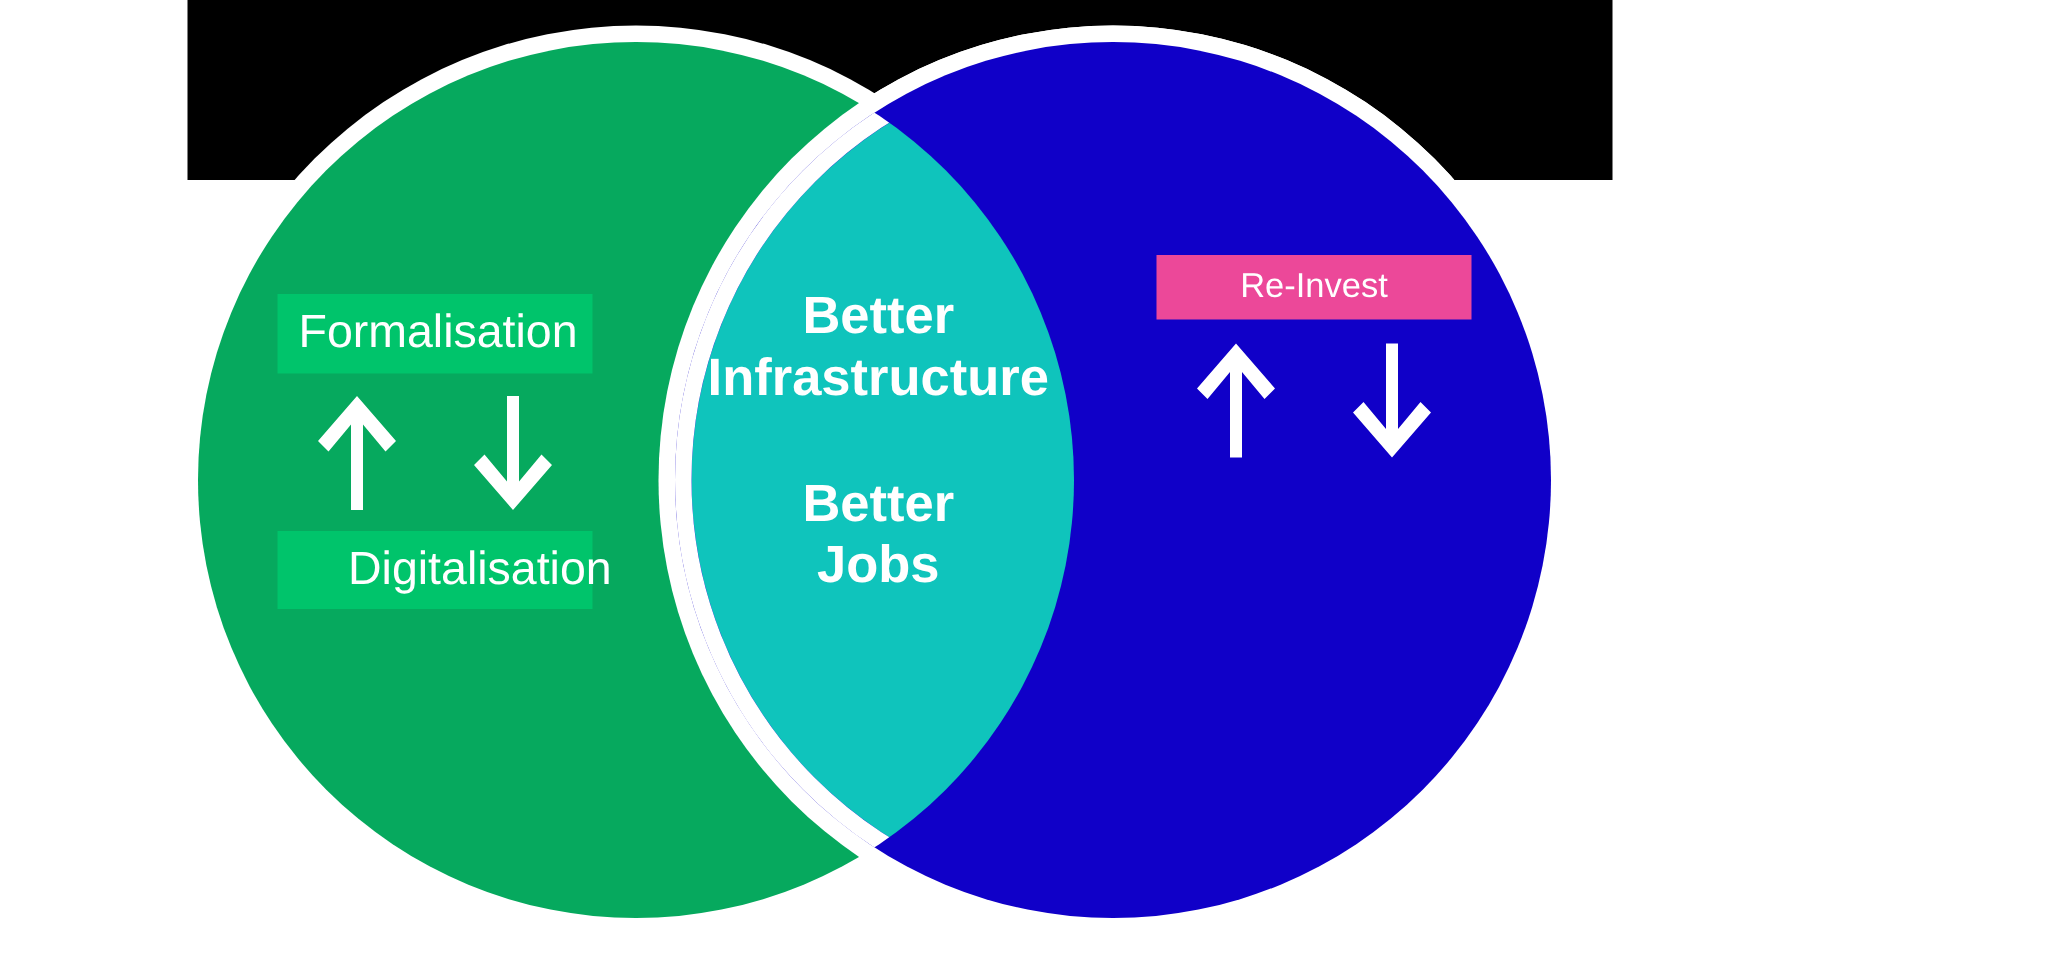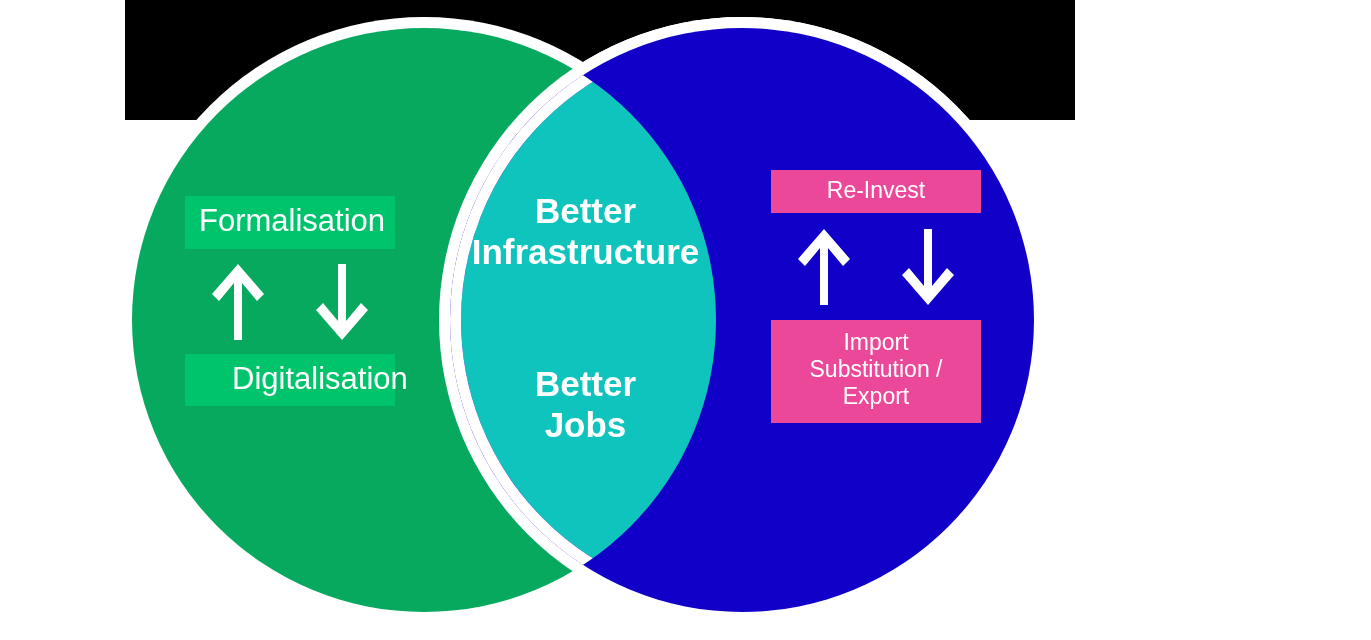--- a/index.html
+++ b/index.html
@@ -34,21 +34,21 @@
   
   .panel {
     position: absolute;
     display: flex;
     flex-direction: column;
     align-items: center;
   }
 
   #left-panel  { left: 131px;  top: 196px; width: 318px; }
   #right-panel { left: 717px;  top: 170px; width: 318px; }
-  #center-panel{ left: 452px;  top: 190px; width: 267px; gap: 48px; }
+  #center-panel{ left: 452px;  top: 190px; width: 267px; }
 
   .label-box {
     color: #ffffff;
     text-align: center;
     line-height: 1.18;
     box-sizing: border-box;
     white-space: pre-line;
   }
 
   
@@ -161,18 +161,15 @@
 
     <div class="arrow-row" id="arrows-right">
       <svg class="arrow" width="60" height="82" viewBox="0 0 60 82">
         <path d="M30 3 L56 33 L49 40 L34 22 L34 79 L26 79 L26 22 L11 40 L4 33 Z" fill="#ffffff"></path>
       </svg>
       <svg class="arrow" width="60" height="82" viewBox="0 0 60 82">
         <path d="M30 79 L56 49 L49 42 L34 60 L34 3 L26 3 L26 60 L11 42 L4 49 Z" fill="#ffffff"></path>
       </svg>
     </div>
 
-    <div class="label-box box-blue" id="box-import">Import
-Substitution /
-Export</div>
   </div>
 
 </div>
 
 </body></html>

